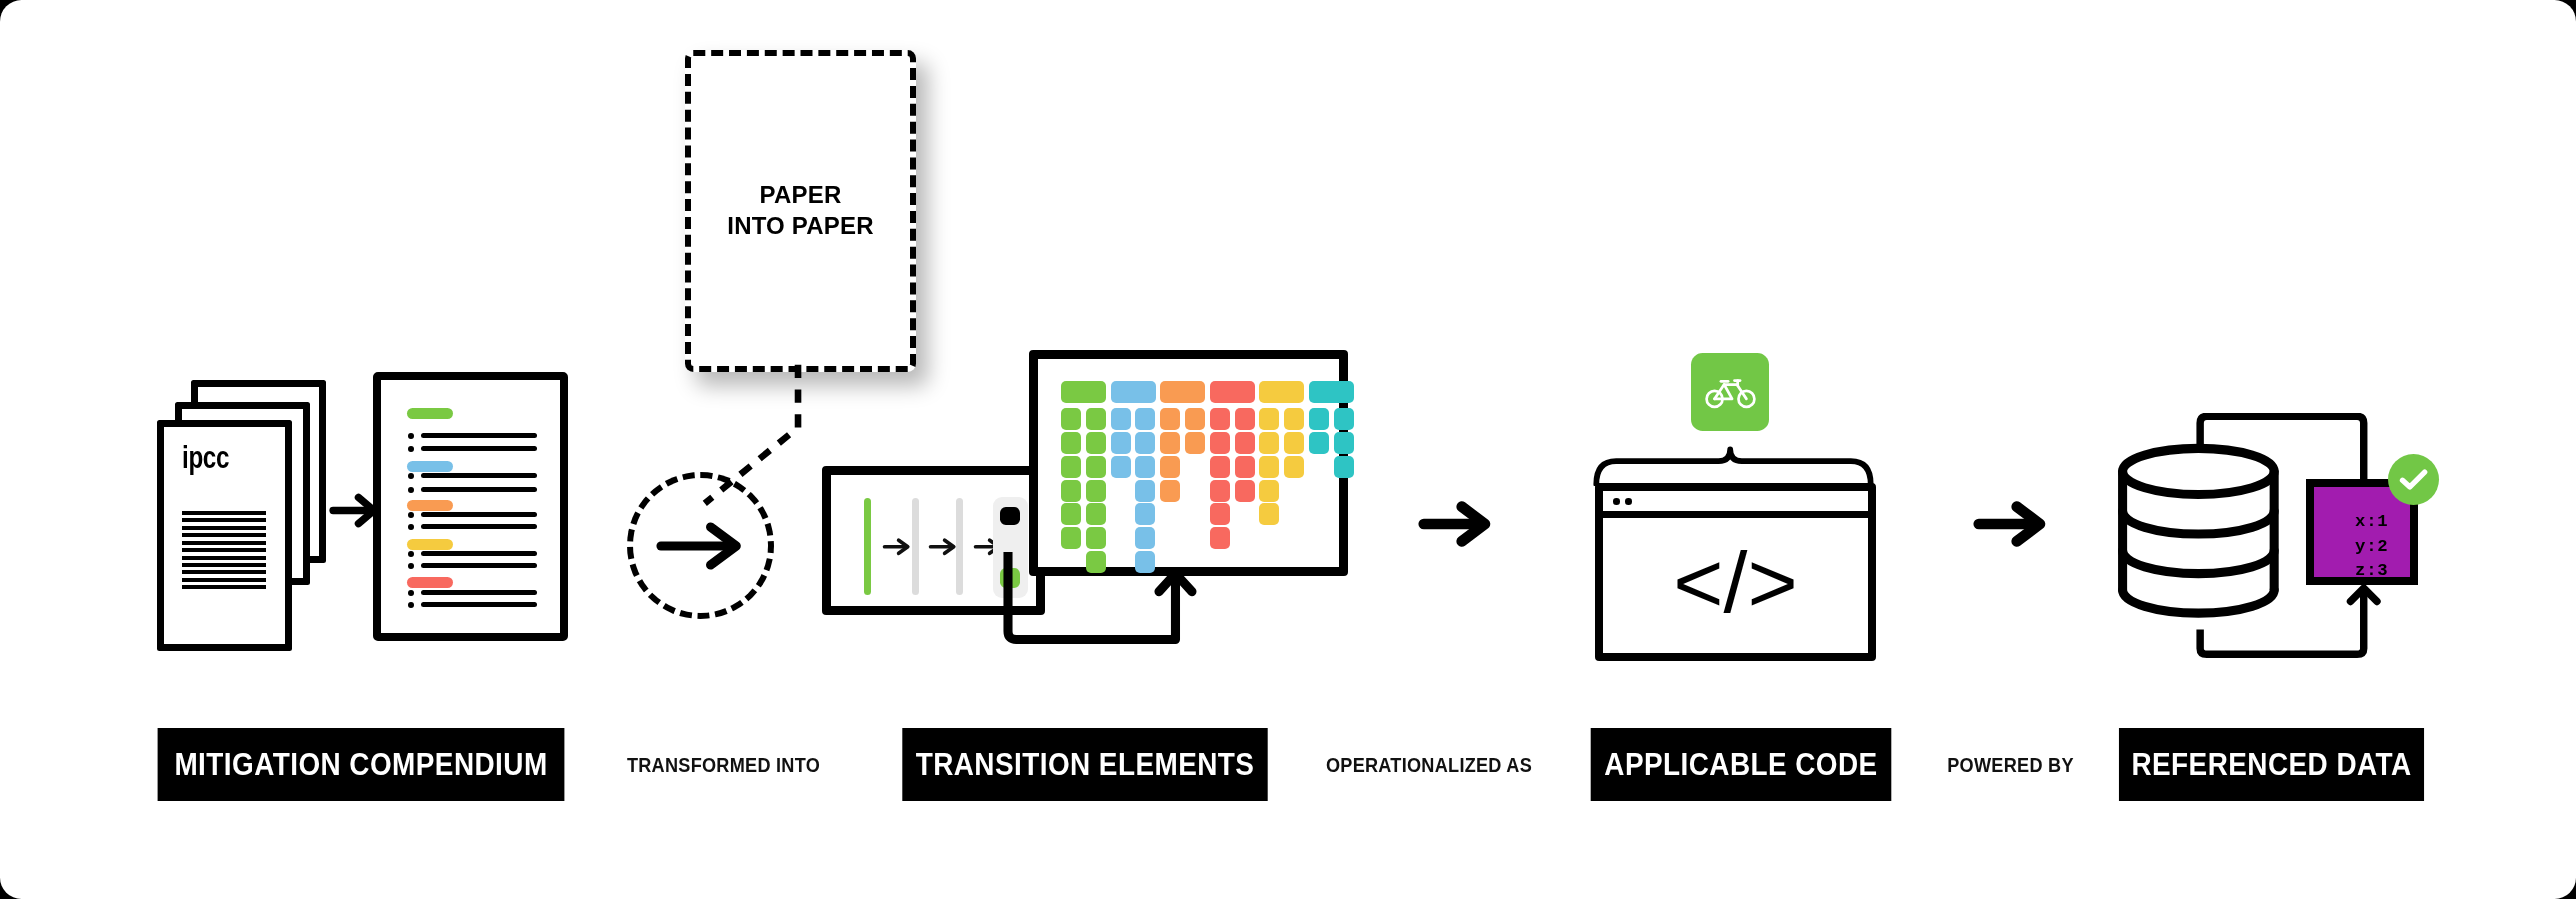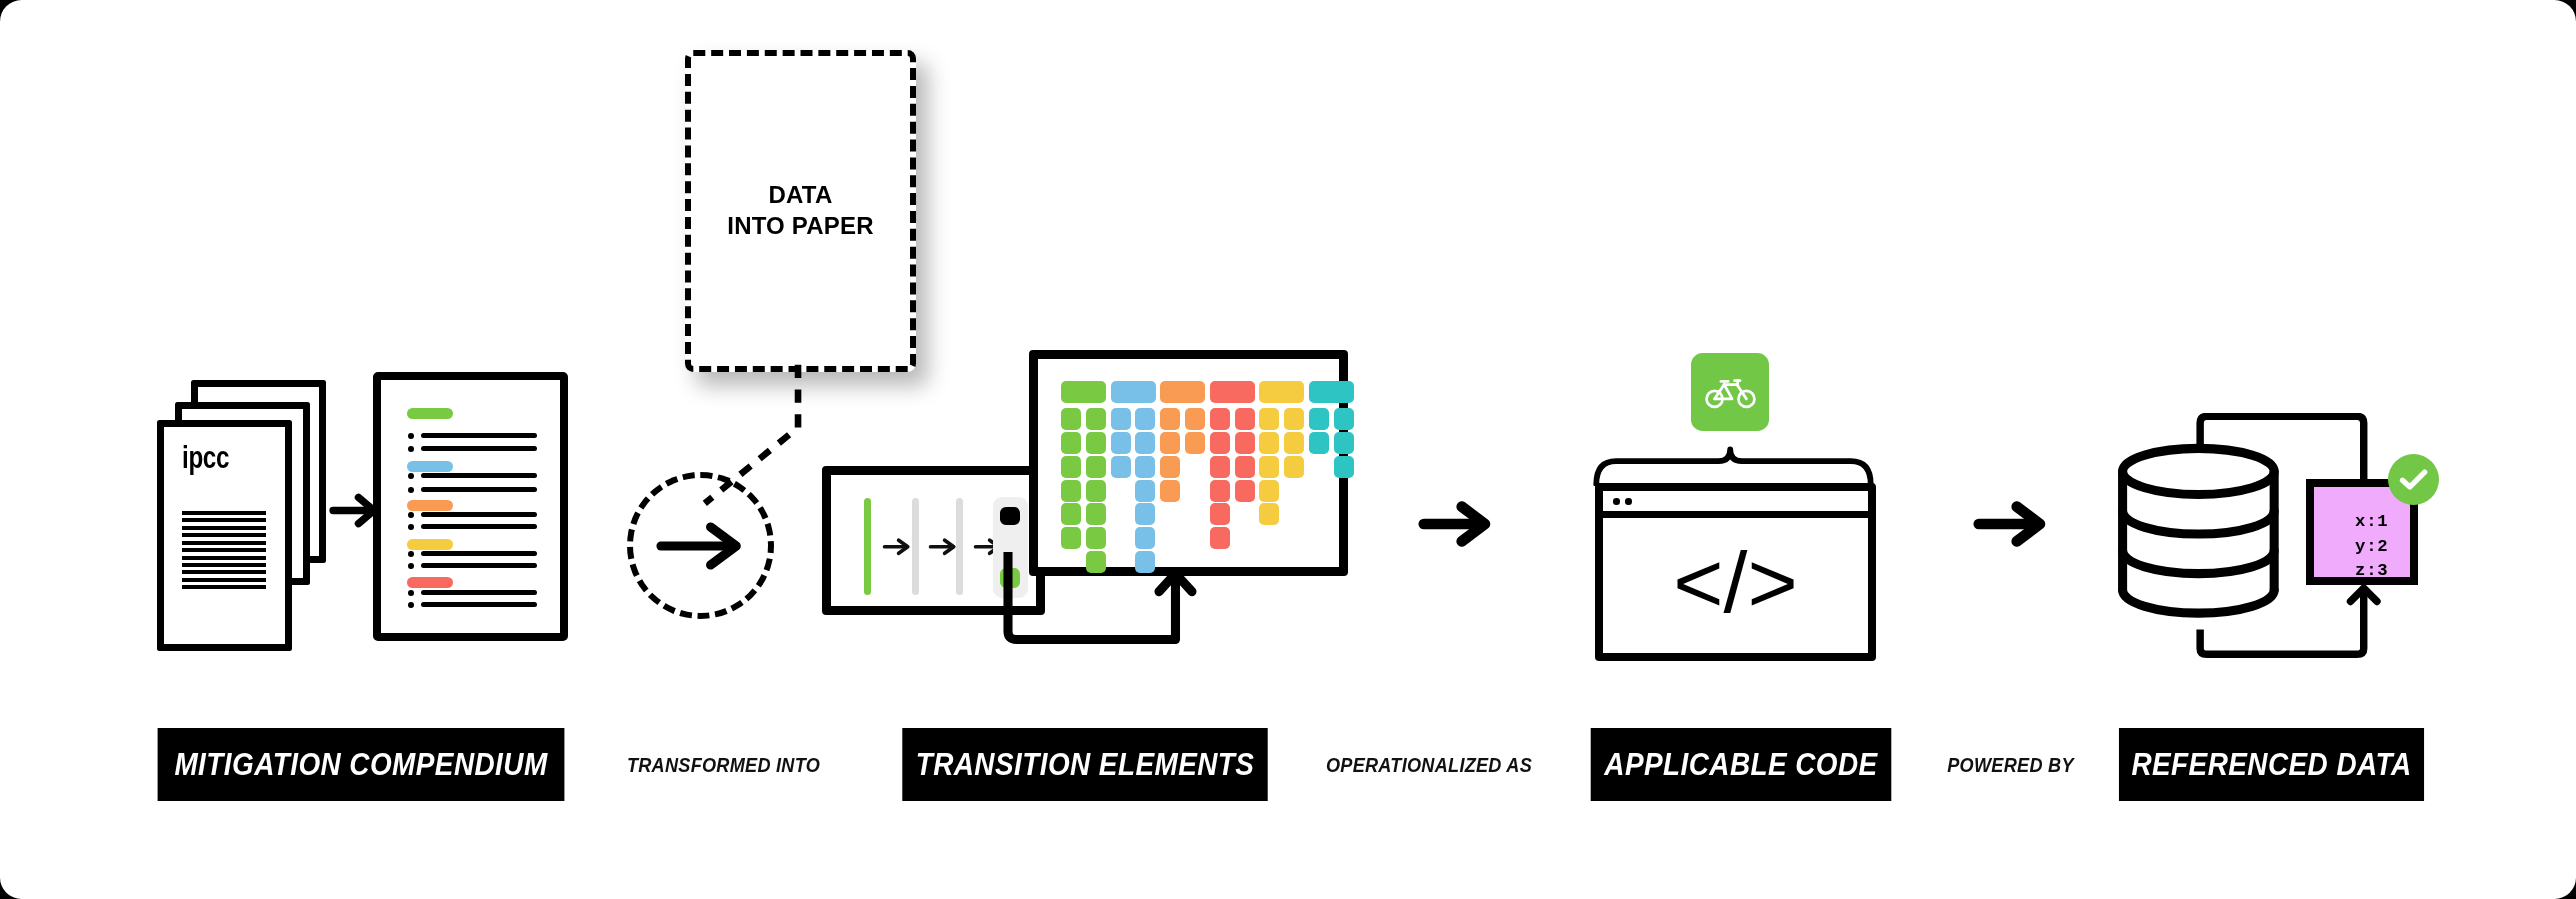--- a/index.html
+++ b/index.html
@@ -21,21 +21,21 @@
     border-radius: 21.5px;
     overflow: hidden;
   }
 
   .abs { position: absolute; }
 
   
   .label-row {
     position: absolute;
     left: 0; top: 728px;
-    width: 2228px; height: 73px; font-style: italic;
+    width: 2228px; height: 73px;
   }
   .chip {
     position: absolute;
     top: 0;
     height: 73px;
     background: #000000;
     color: #ffffff;
     display: flex;
     align-items: center;
     justify-content: center;
@@ -211,21 +211,21 @@
     border-radius: 11.6px;
     display: flex;
     align-items: center;
     justify-content: center;
   }
 
   
   .kvbox {
     position: absolute;
     border: 8.3px solid #000;
-    background: #f0abfc;
+    background: #a21caf;
     box-sizing: border-box;
   }
   .kvtext {
     position: absolute;
     font-family: "Liberation Mono", monospace;
     font-weight: 700;
     font-size: 17.3px;
     line-height: 1.42;
     color: #000;
     letter-spacing: 0.8px;
@@ -301,21 +301,21 @@
 
     <div class="chead" style="left:26.4px; top:197px; width:46px; background:#f8695f;"></div>
     <div class="cbullet" style="left:27px; top:210px;"></div>
       <div class="cline" style="left:40px; top:210px; width:116px;"></div>
     <div class="cbullet" style="left:27px; top:222px;"></div>
       <div class="cline" style="left:40px; top:222px; width:116px;"></div>
   </div>
 
   <div class="wp-card" style="left:685px; top:50px; width:231px; height:322px;">
     <div class="wp-text">
-      <div>DATA</div>
+      <div>PAPER</div>
       <div>INTO PAPER</div>
     </div>
   </div>
 
   <svg class="abs" style="left:685px; top:363px;" width="132" height="157" viewBox="0 0 160 190">
     <path d="M137 2 L137 78 L24 170" stroke="#000" stroke-width="8" fill="none" stroke-dasharray="16 14" stroke-linecap="butt"></path>
   </svg>
 
   <div class="dcircle" style="left:627px; top:472px; width:147px; height:147px;"></div>
   <svg class="abs" style="left:656px; top:522px;" width="91" height="48" viewBox="0 0 110 58">

